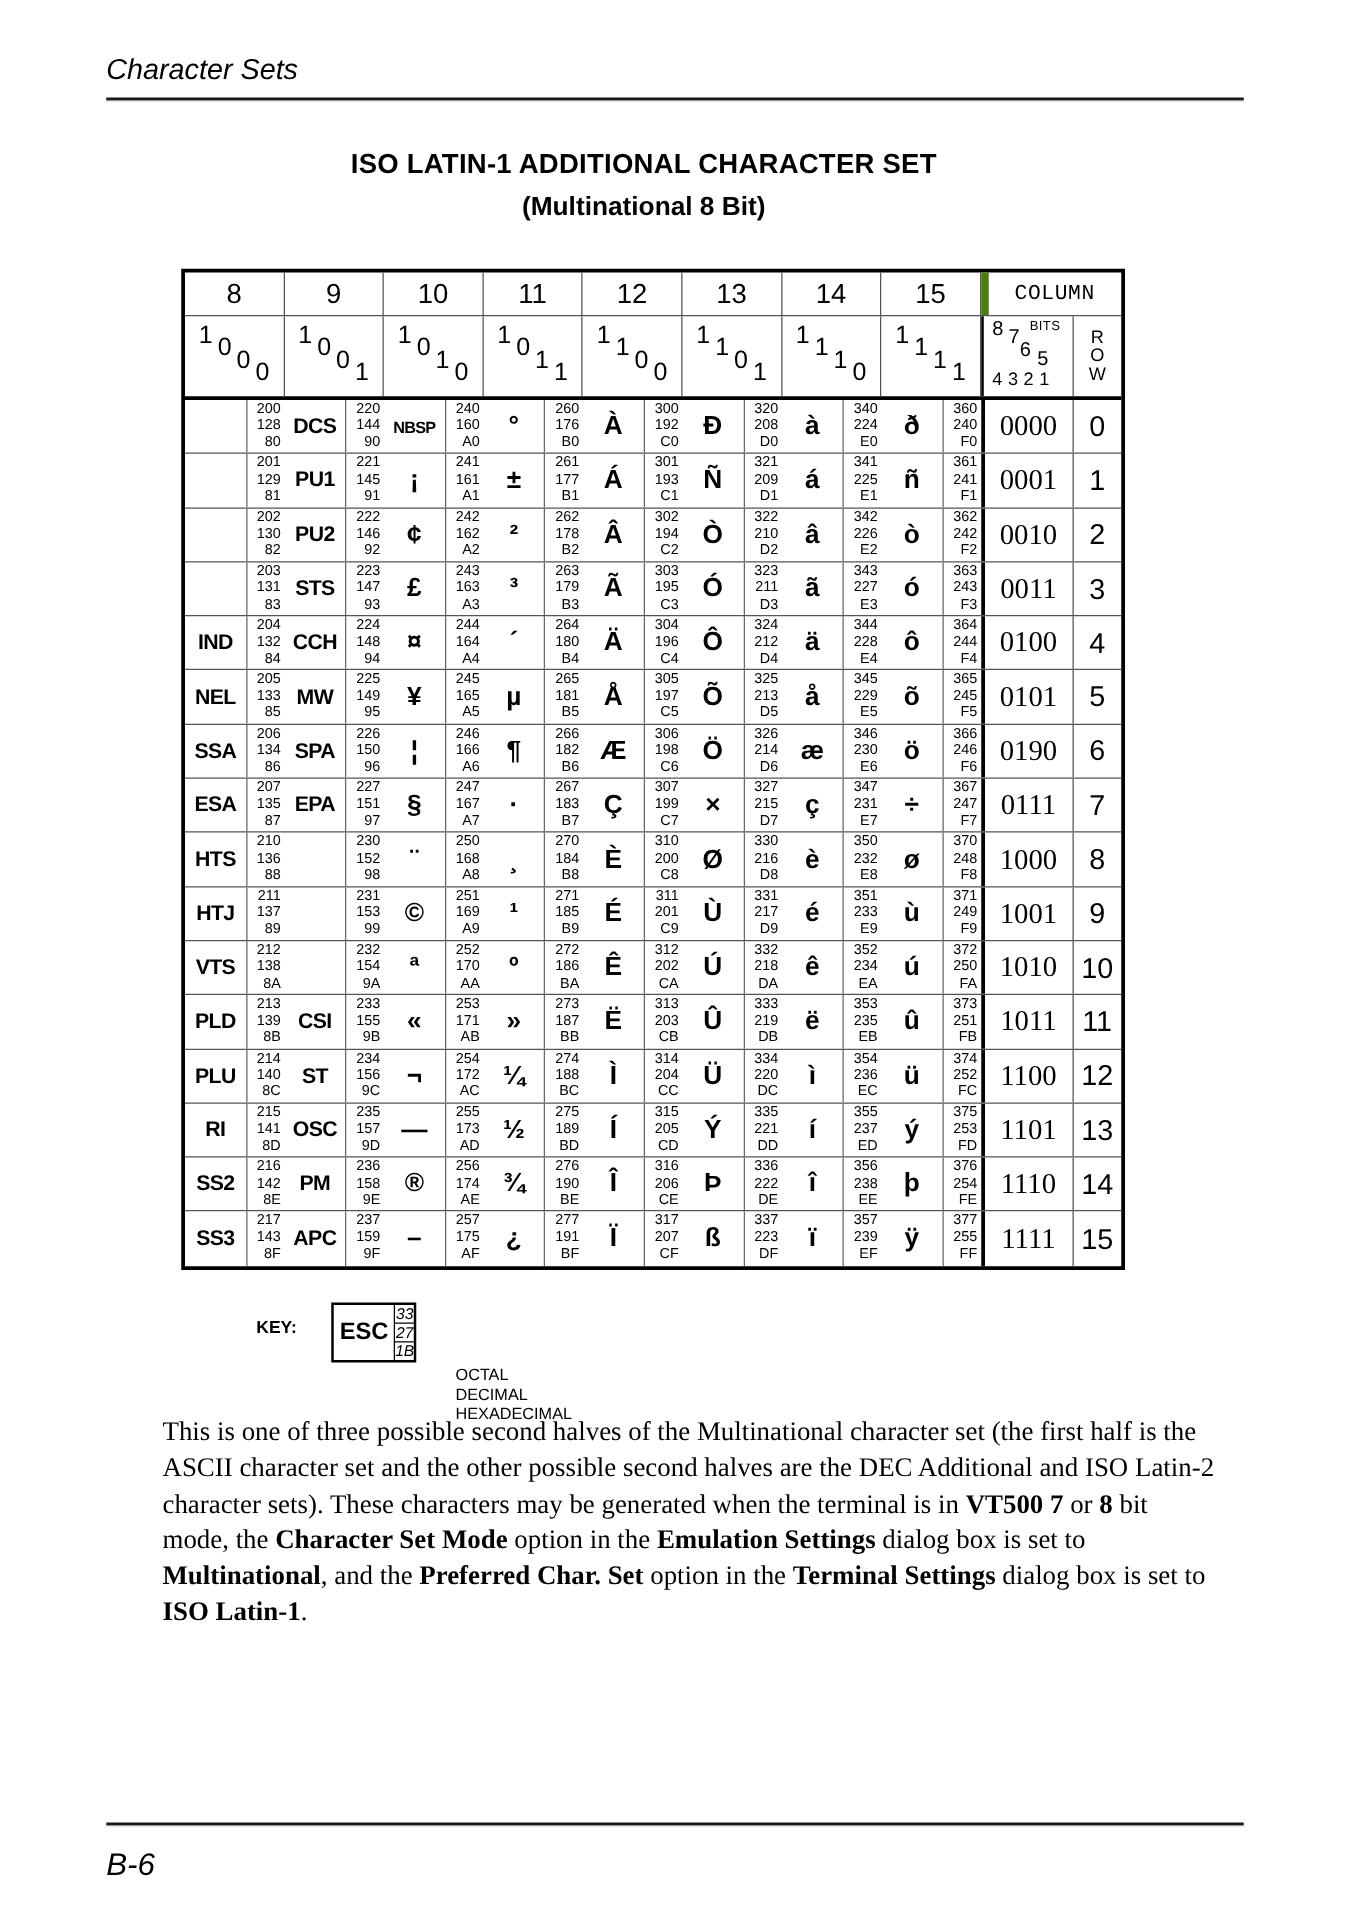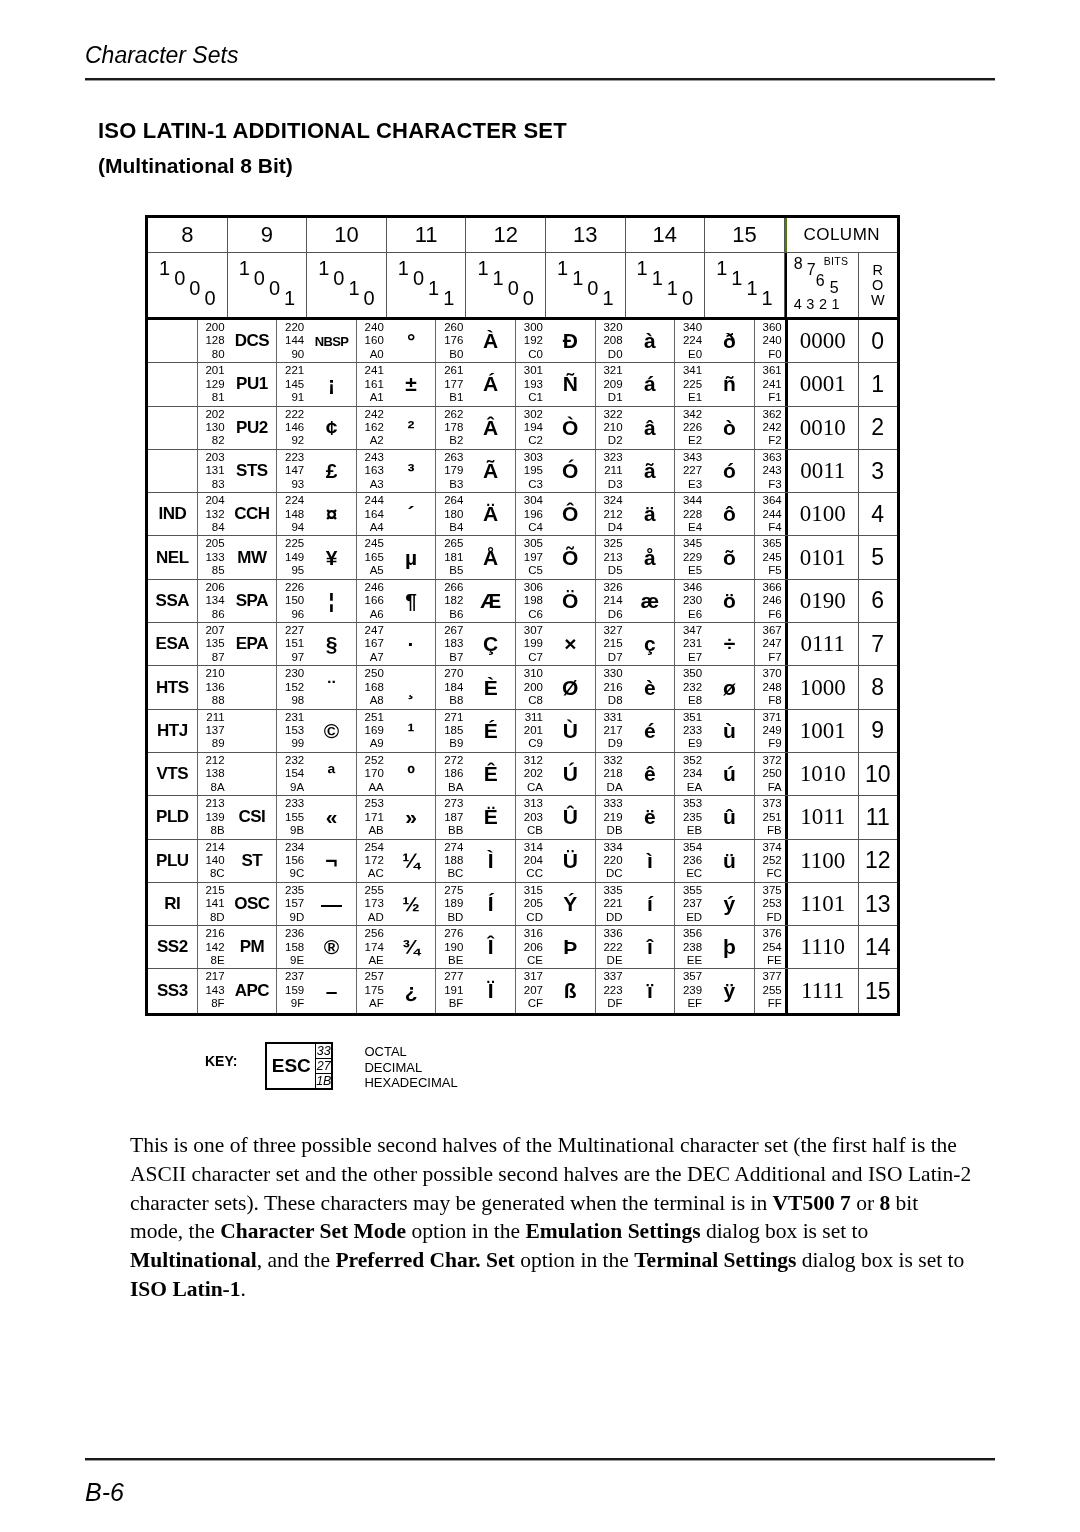--- a/index.html
+++ b/index.html
@@ -4,31 +4,31 @@
 <style>
   * { box-sizing: border-box; margin: 0; padding: 0; }
   html,body { background:#fff; }
   body {
     width:1080px; height:1532px; position:relative;
     font-family:"Liberation Sans", sans-serif; color:#000;
   }
   .running-head { position:absolute; left:85px; top:42px; font-style:italic; font-size:23px; }
   .head-rule { position:absolute; left:85px; top:78px; width:910px; height:3px;
     border-top:2px solid #1a1a1a; border-bottom:1px solid #999; }
-  .title-wrap { position:absolute; left:98px; top:118px; width:860px; font-weight:bold; }
+  .title-wrap { position:absolute; left:85px; top:118px; width:860px; text-align:center; font-weight:bold; }
   .title1 { font-size:22px; letter-spacing:0.2px; }
   .title2 { font-size:21px; margin-top:10px; }
 
   
   .chart { position:absolute; left:145px; top:215px; border:3px solid #000; background:#fff; }
   .t-row { display:flex; }
   .t-row.h1 { height:35px; border-bottom:1px solid #555; }
   .h1 .hcell { width:79.6px; border-right:1px solid #555; display:flex; align-items:center;
     justify-content:center; font-size:22px; }
-  .h1 .corner1 { width:112px; border-right:none; border-left:2px solid #4d7c0f; font-size:17px; letter-spacing:0.5px; }
+  .h1 .corner1 { width:112px; border-right:none; border-left:6px solid #4d7c0f; font-size:17px; letter-spacing:0.5px;font-family:Liberation Mono, monospace; }
   .t-row.h2 { height:67px; border-bottom:3px solid #000; }
   .h2 .bits-cell { width:79.6px; border-right:1px solid #555; display:flex; justify-content:center;
     gap:4px; padding-top:4px; font-size:20px; }
   .bit { display:inline-block; }
   .bit.b1 { transform:translateY(10px); }
   .bit.b2 { transform:translateY(20px); }
   .bit.b3 { transform:translateY(30px); }
   .corner2 { width:112px; border-left:2px solid #000; display:flex; }
   .bits-box { width:72px; position:relative; border-right:1px solid #555; }
   .cb { position:absolute; font-size:16px; }
@@ -56,21 +56,21 @@
 
   
   .key { position:absolute; left:185px; top:1042px; display:flex; align-items:flex-start; }
   .key-label { font-weight:bold; font-size:14px; margin-top:11px;margin-left:20px; }
   .key-box { margin-left:28px; border:2px solid #000; display:flex; width:68px; height:48px; }
   .key-esc { width:51px; display:flex; align-items:center; justify-content:center;
     font-weight:bold; font-size:19px; border-right:1px solid #000; }
   .key-nums { flex:1; display:flex; flex-direction:column; font-size:12.5px;font-style:italic; }
   .key-num { flex:1; display:flex; align-items:center; justify-content:center; border-bottom:1px solid #000; }
   .key-num:last-child { border-bottom:none; }
-  .key-labels { margin-left:31px; font-size:13px; line-height:15.5px; padding-top:2px; }
+  .key-labels { margin-left:31px; font-size:13px; line-height:15.5px; padding-top:2px;margin-top:48px; }
 
   
   .para { position:absolute; left:130px; top:1131px; width:842px;
     font-family:"Liberation Serif", serif; font-size:21.5px; line-height:28.8px; }
   .para b { font-weight:bold; }
   .foot-rule { position:absolute; left:85px; top:1458px; width:910px; height:3px;
     border-top:2px solid #1a1a1a; border-bottom:1px solid #999; }
   .folio { position:absolute; left:85px; top:1478px; font-style:italic; font-size:25px; }
 </style>
 </head>

